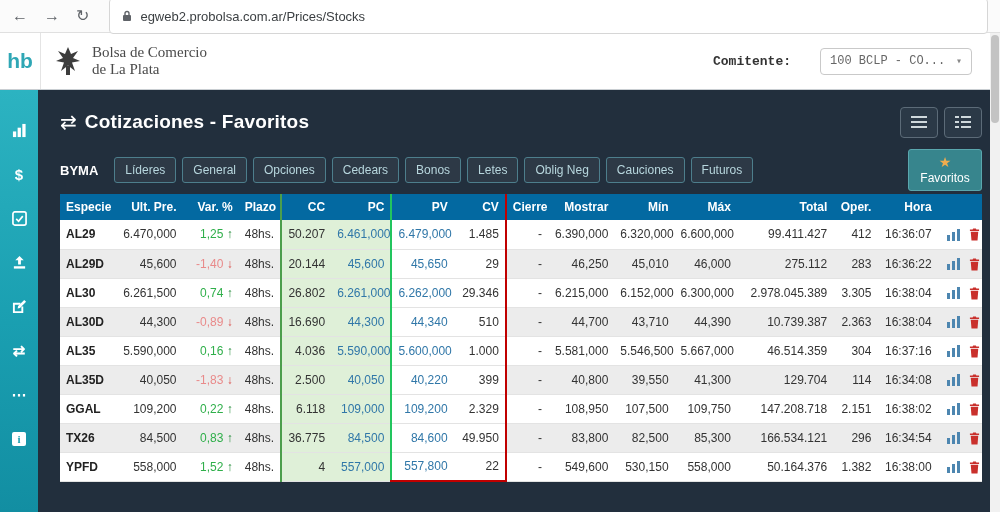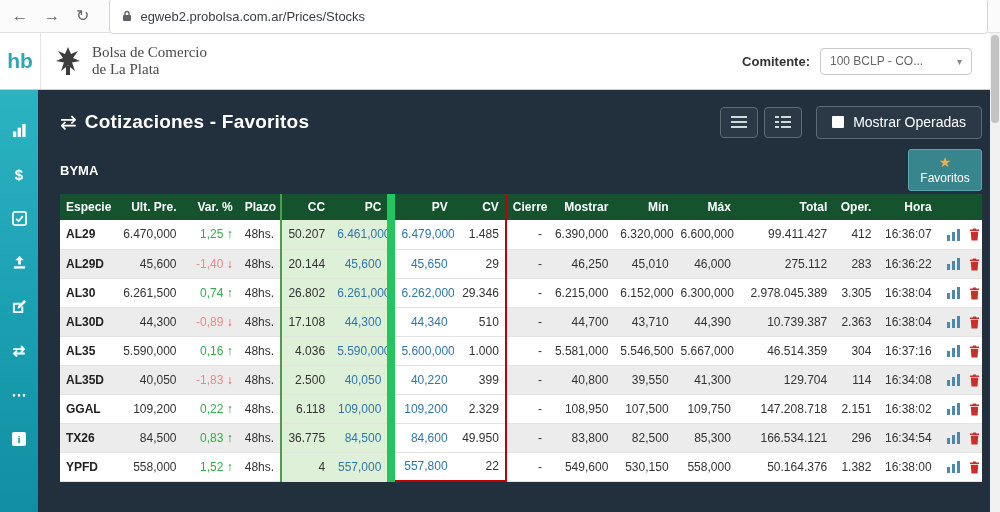--- a/index.html
+++ b/index.html
@@ -14,21 +14,21 @@
     display:flex; align-items:center; gap:8px; padding:0 12px; margin-left:4px; }
   .url-text { font-size:13px; color:#3c4043; }
 
   
   .app-header { height:57px; background:#fff; display:flex; align-items:center;
     border-bottom:1px solid #c9ced2; padding-right:28px; }
   .hb-logo { width:40px; text-align:center; color:#2fa7b5; font-weight:bold; font-size:21px; }
   .brand { display:flex; align-items:center; gap:11px; padding:6px 0 6px 14px;
     border-left:1px solid #e4e4e4; height:100%; }
   .brand-text { font-family:"Liberation Serif", serif; color:#4a4a4a; font-size:15px; line-height:1.15; }
-  .comitente { margin-left:auto; display:flex; align-items:center; gap:10px; }
+  .comitente { margin-left:auto; display:flex; align-items:center; gap:29px;font-family:Liberation Mono, monospace; }
   .comitente-label { font-weight:bold; font-size:13px; color:#333; }
   .comitente-select { width:152px; height:27px; border:1px solid #c9c9c9; border-radius:4px; background:#fff;
     display:flex; align-items:center; justify-content:space-between; padding:0 9px;
     font-size:12px; color:#666; cursor:pointer; }
   .caret { color:#888; font-size:10px; }
 
   
   .main { display:flex; height:422px; background:#222f3d; margin-right:10px; }
   .side-nav { width:38px; background:linear-gradient(180deg,#2cb3c1 0%, #1a9fb1 55%, #128ea2 100%);
     display:flex; flex-direction:column; align-items:center; padding-top:32px; gap:27px; flex-shrink:0; }
@@ -55,37 +55,37 @@
   .market-label { color:#fff; font-weight:bold; font-size:13px; margin-right:12px; }
   .tab { background:rgba(255,255,255,.05); border:1px solid #4d7e8c; color:#b7d6dd; font-size:12px;
     padding:5px 10px; border-radius:3px; cursor:pointer; font-family:inherit; white-space:nowrap; }
   .fav-btn { margin-left:auto; width:74px; height:42px; background:#37858d; border:1px solid #5aa7ae;
     border-radius:3px; color:#fff; font-size:12px; display:flex; flex-direction:column;
     align-items:center; justify-content:center; gap:2px; cursor:pointer; font-family:inherit; }
   .fav-star { color:#f0ad4e; font-size:14px; line-height:1; }
 
   
   table { border-collapse:collapse; width:100%; table-layout:fixed; font-size:12px; }
-  thead th { background:#14532d; color:#fff; height:26px; font-weight:bold; padding:0 6px;
+  thead th { background:#0369a1; color:#fff; height:26px; font-weight:bold; padding:0 6px;
     text-align:right; overflow:hidden; white-space:nowrap; cursor:pointer; }
   tbody td { height:29px; padding:0 6px; text-align:right; color:#333; background:#fff;
     border-bottom:1px solid #e3e3e3; overflow:hidden; white-space:nowrap; }
   tbody tr:nth-child(even) td { background:#ececec; }
 
   .c-especie { text-align:left !important; }
   td.c-especie { font-weight:bold; color:#222; }
   .c-plazo { text-align:center !important; }
 
   thead th.c-cc, thead th.c-pc, thead th.c-pv, thead th.c-cv { text-align:right; }
   tbody tr td.c-cc, tbody tr td.c-pc { background:#dff0d8; }
   tbody tr td.c-pv, tbody tr td.c-cv { background:#ffffff; }
   td.c-pc, td.c-pv { color:#3077a8; }
 
   th.c-cc, td.c-cc { border-left:2px solid #4c9e4c; }
-  th.c-pv, td.c-pv { border-left:8px solid #22c55e; }
+  th.c-pv, td.c-pv { border-left:2px solid #22c55e; }
   th.c-cv, td.c-cv { border-right:2px solid #c00000; }
   tbody tr:last-child td.c-pv, tbody tr:last-child td.c-cv { border-bottom:2px solid #c00000; }
 
   .c-var.up .var-val { color:#2faf4a; }
   .c-var.up .var-arrow { color:#1e8a35; font-weight:bold; }
   .c-var.down .var-val { color:#e98a8a; }
   .c-var.down .var-arrow { color:#d9534f; font-weight:bold; }
 
   .c-actions { text-align:center !important; }
   .act { display:inline-flex; vertical-align:middle; margin:0 3px; cursor:pointer; }
@@ -205,29 +205,36 @@
               <svg width="16" height="12" viewBox="0 0 16 12">
                 <rect x="0" y="0" width="4" height="2" fill="#cfd8dc"></rect>
                 <rect x="6" y="0" width="10" height="2" fill="#cfd8dc"></rect>
                 <rect x="0" y="5" width="4" height="2" fill="#cfd8dc"></rect>
                 <rect x="6" y="5" width="10" height="2" fill="#cfd8dc"></rect>
                 <rect x="0" y="10" width="4" height="2" fill="#cfd8dc"></rect>
                 <rect x="6" y="10" width="10" height="2" fill="#cfd8dc"></rect>
               </svg>
             </span>
         </div>
-        <button class="operadas-btn">
-          <span class="checkbox"></span>
-          <span>Mostrar Operadas</span>
-        </button>
       </div>
     </div>
 
     <div class="tabs-row">
       <span class="market-label">BYMA</span>
+      <div style="display:flex;gap:6px;">
+          <button class="tab">Líderes</button>
+          <button class="tab">General</button>
+          <button class="tab">Opciones</button>
+          <button class="tab">Cedears</button>
+          <button class="tab">Bonos</button>
+          <button class="tab">Letes</button>
+          <button class="tab">Oblig Neg</button>
+          <button class="tab">Cauciones</button>
+          <button class="tab">Futuros</button>
+        </div>
       <button class="fav-btn">
         <span class="fav-star">★</span>
         <span>Favoritos</span>
       </button>
     </div>
 
     <table>
       <colgroup>
         <col style="width:52px">
           <col style="width:70px">
@@ -358,21 +365,21 @@
                   <path fill="#c9302c" d="M4.5 0h3l.5 1H11v1.7H1V1h3zM1.9 3.6h8.2L9.3 13H2.7z"></path>
                 </svg>
               </span>
     </td>
   </tr>
           <tr>
     <td class="c-especie">AL30D</td>
     <td class="c-ult">44,300</td>
     <td class="c-var down"><span class="var-val">-0,89</span> <span class="var-arrow">↓</span></td>
     <td class="c-plazo">48hs.</td>
-    <td class="c-cc">17.108</td>
+    <td class="c-cc">16.690</td>
     <td class="c-pc">44,300</td>
     <td class="c-pv">44,340</td>
     <td class="c-cv">510</td>
     <td class="c-cierre">-</td>
     <td class="c-anterior">44,700</td>
     <td class="c-min">43,710</td>
     <td class="c-max">44,390</td>
     <td class="c-total">10.739.387</td>
     <td class="c-oper">2.363</td>
     <td class="c-hora">16:38:04</td>

